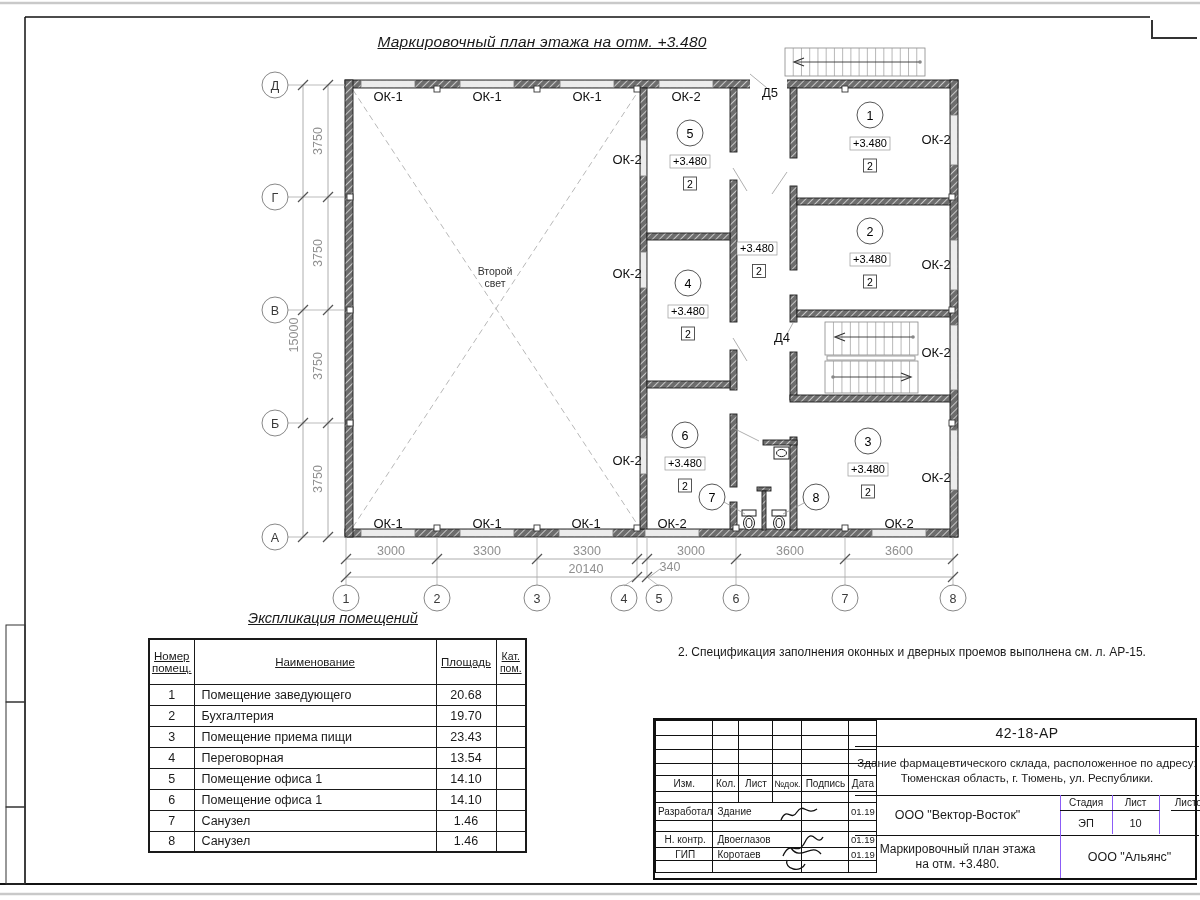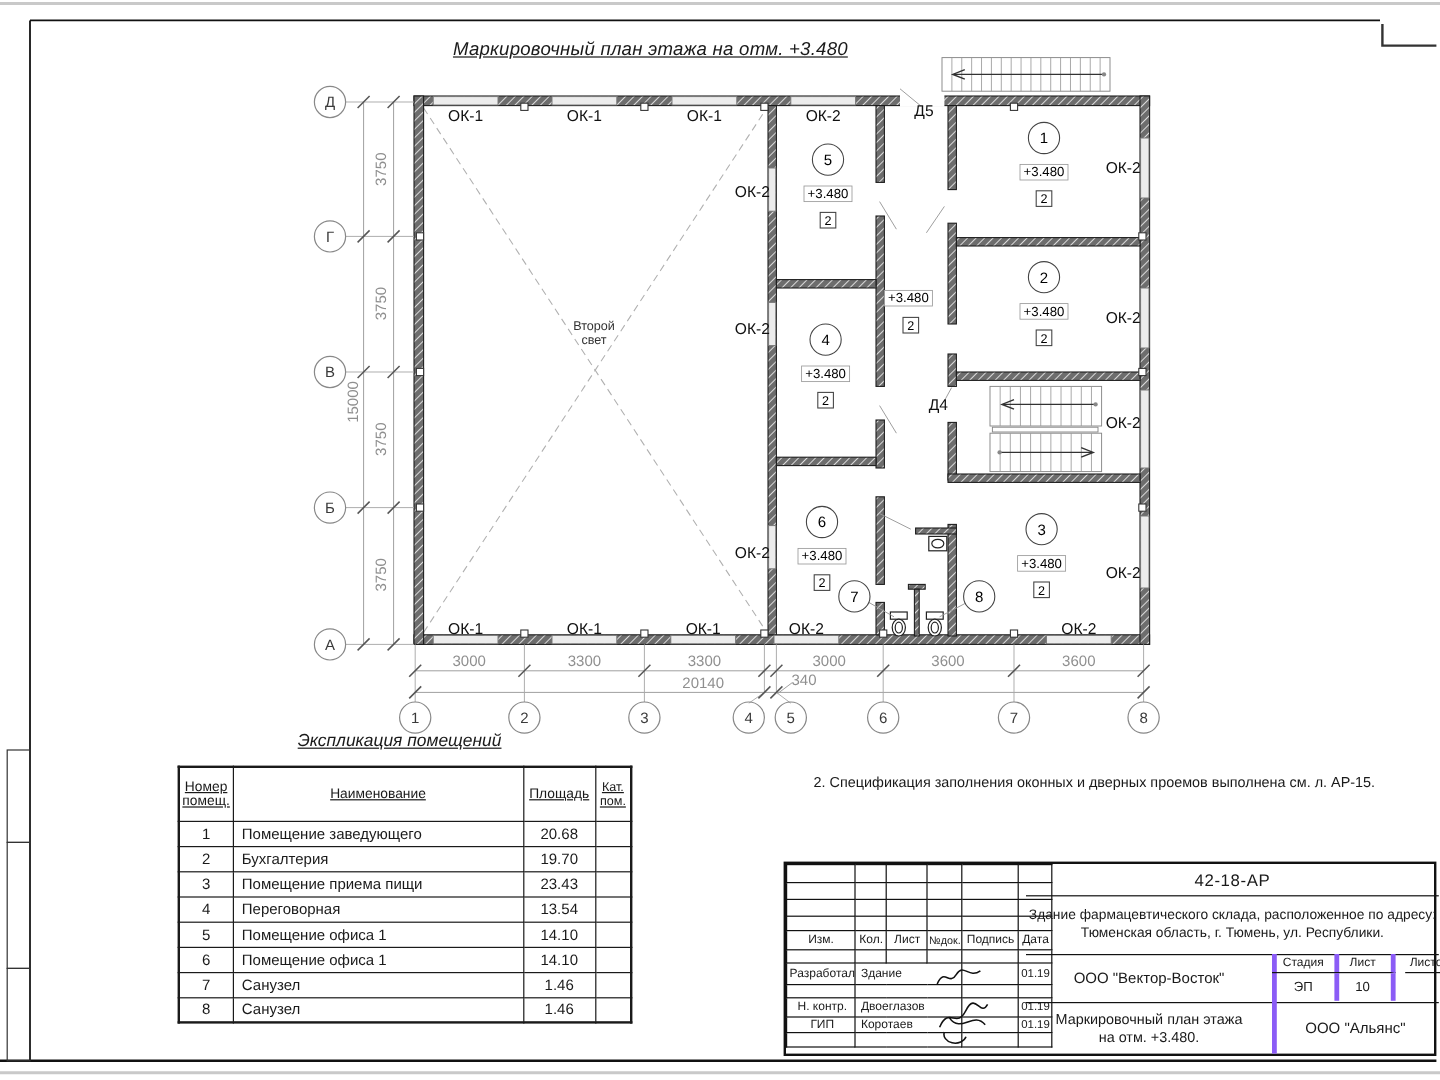--- a/index.html
+++ b/index.html
@@ -28,21 +28,21 @@
   tr.hdr{height:45px;} tr.rw{height:21px;} tr.tot{height:22px;}
 
   .notes{left:678px;top:645px;width:520px;font-size:12px;line-height:14.5px;}
 
   .tb{left:653px;top:718px;width:544px;height:162px;border:2px solid #111;box-sizing:border-box;}
   table.tbl{border-collapse:collapse;table-layout:fixed;position:absolute;left:0;top:0;}
   table.tbl td{border:1px solid #111;padding:0;font-size:10px;text-align:center;overflow:hidden;white-space:nowrap;}
   .role{font-size:9.5px;text-align:right;padding-left:2px!important;}
   .nm{font-size:10.5px;text-align:left!important;padding-left:4px!important;}
   .rp{position:absolute;left:200px;top:0;width:344px;height:162px;}
-  .bb{border-bottom:1px solid #111;} .br{border-right:4px solid #8b5cf6;}
+  .bb{border-bottom:1px solid #111;} .br{border-right:1px solid #8b5cf6;}
   .cent{display:flex;align-items:center;justify-content:center;text-align:center;}
 </style>
 </head>
 <body>
 
 <div class="sheet">
 
   <svg width="1200" height="900" viewBox="0 0 1200 900">
     <defs>
       <pattern id="hatch" width="5" height="5" patternUnits="userSpaceOnUse" patternTransform="rotate(45)">

